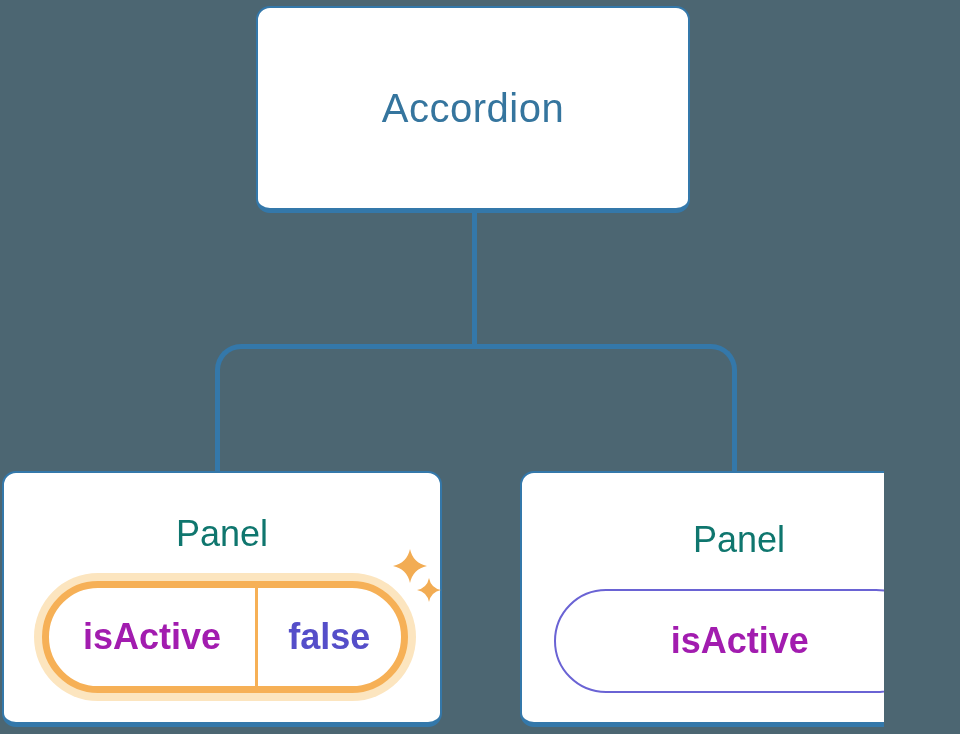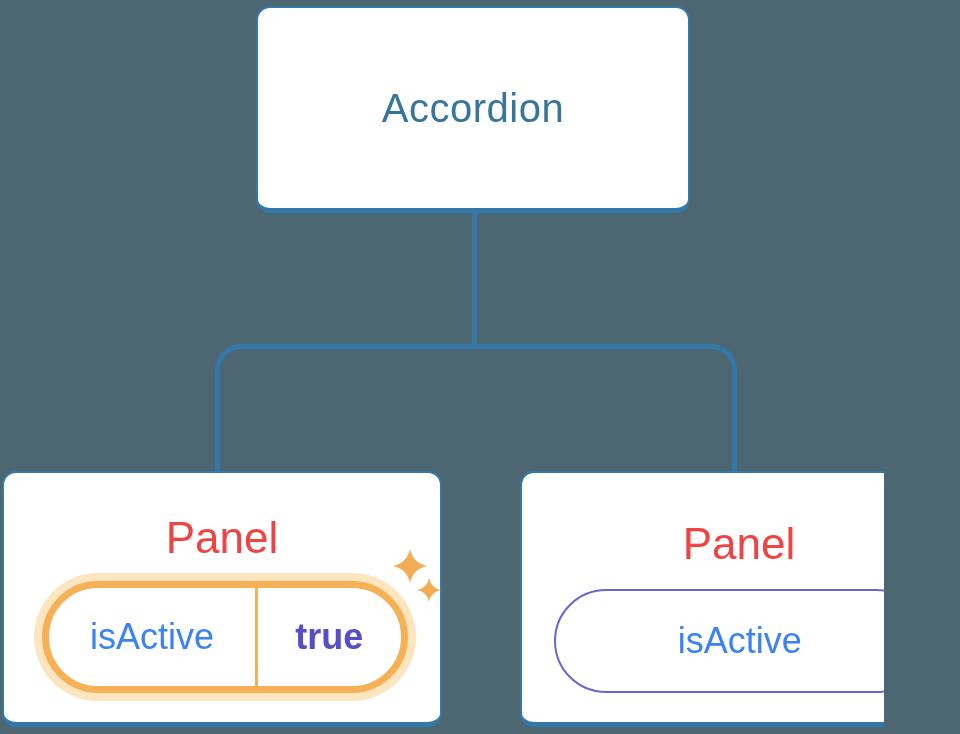--- a/index.html
+++ b/index.html
@@ -54,23 +54,23 @@
 
   
   .panel-left  { left: 2px;   top: 471px; width: 440px; height: 256px; }
   .panel-right { left: 520px; top: 471px; width: 438px; height: 256px; }
 
   .panel-title {
     position: absolute;
     top: 40px; left: 0;
     width: 100%;
     text-align: center;
-    font-size: 44px;
+    font-size: 36px;
     font-weight: 500;
-    color: #ef4444;
+    color: #0f766e;
   }
   .panel-right .panel-title { top: 46px; }
 
   
   .glow {
     position: absolute;
     left: 30px; top: 100px;
     width: 382px; height: 128px;
     background: #FCE5BF;
     border-radius: 70px;
@@ -102,21 +102,21 @@
 
   .cell {
     display: flex;
     align-items: center;
     justify-content: center;
     font-size: 36px;
   }
   .cell-name  { flex: 59 0 0; }
   .cell-value { flex: 41 0 0; }
 
-  .prop-name { color: #3b82f6; }
+  .prop-name { color: #a21caf; font-weight: bold; }
   .value-active   { color: #554EC9; font-weight: bold; }
   .value-inactive { color: #6E67D5; }
 
   .divider-orange { width: 2.5px; background: #F6B056; }
   .divider-purple { width: 2.5px; background: #6A63D4; }
 
   
   .sparkles {
     position: absolute;
     left: 378px; top: 68px;
@@ -135,21 +135,21 @@
     <span class="root-label">Accordion</span>
   </div>
 
   <div class="node panel-left">
     <div class="panel-title">Panel</div>
 
     <div class="glow">
       <div class="pill-active">
         <div class="cell cell-name prop-name">isActive</div>
         <div class="divider-orange"></div>
-        <div class="cell cell-value value-active">true</div>
+        <div class="cell cell-value value-active">false</div>
       </div>
     </div>
 
     <svg class="sparkles" viewBox="0 0 64 64" aria-hidden="true">
       <path d="M28 8 Q31 22 45 25 Q31 28 28 42 Q25 28 11 25 Q25 22 28 8 Z" fill="#F2AC53"></path>
       <path d="M47 37 Q49 47 59 49 Q49 51 47 61 Q45 51 35 49 Q45 47 47 37 Z" fill="#F2AC53"></path>
     </svg>
   </div>
 
   <div class="node panel-right">

